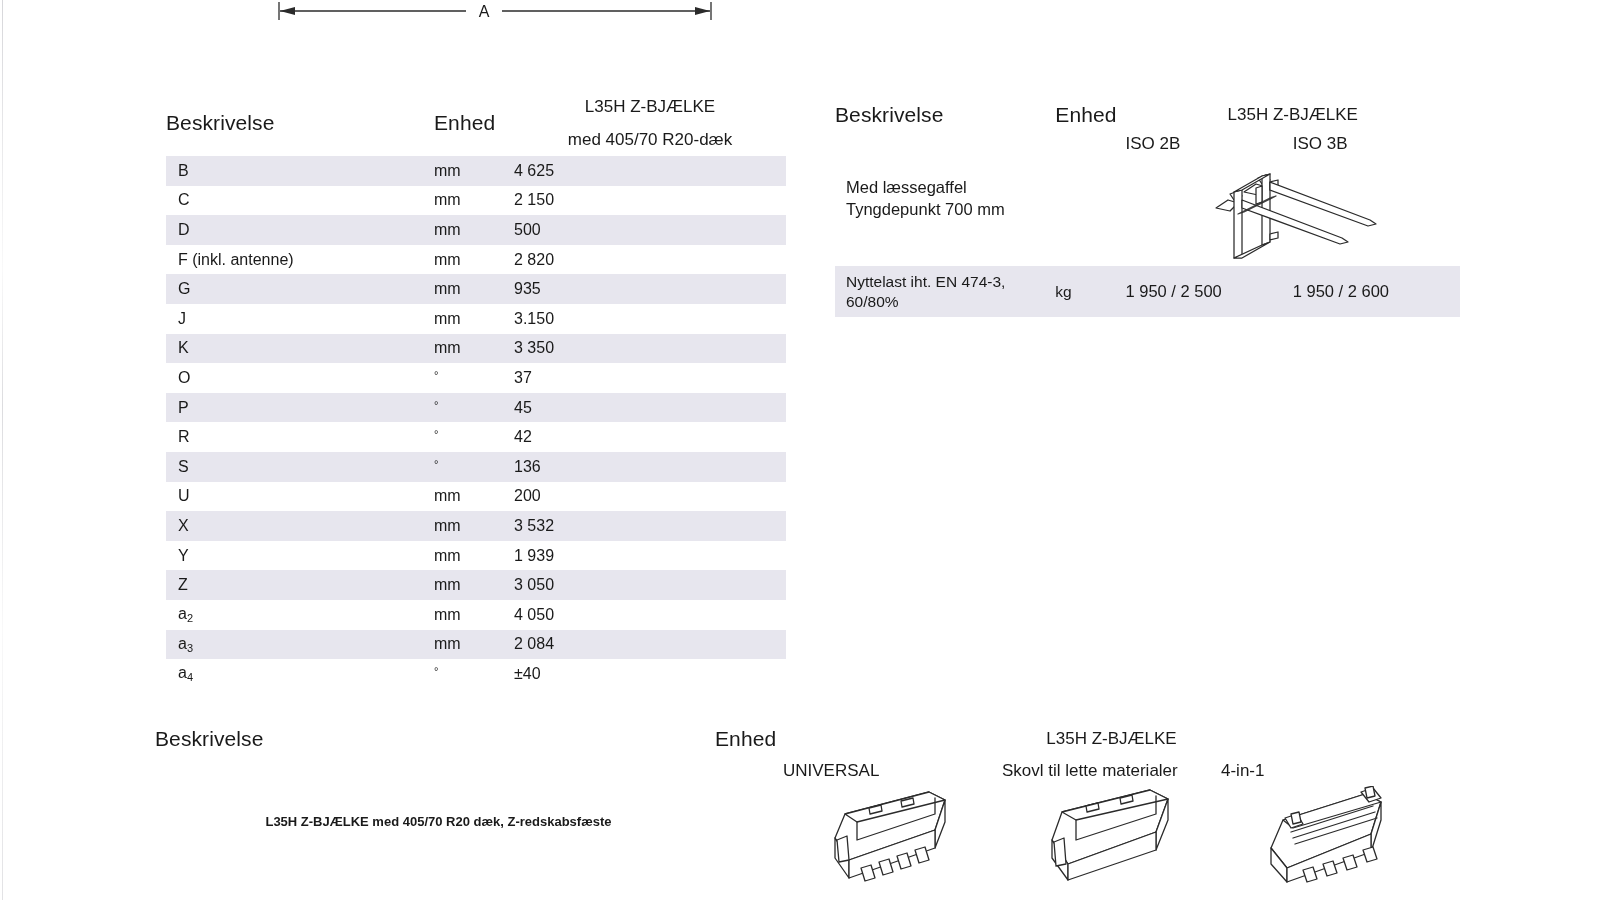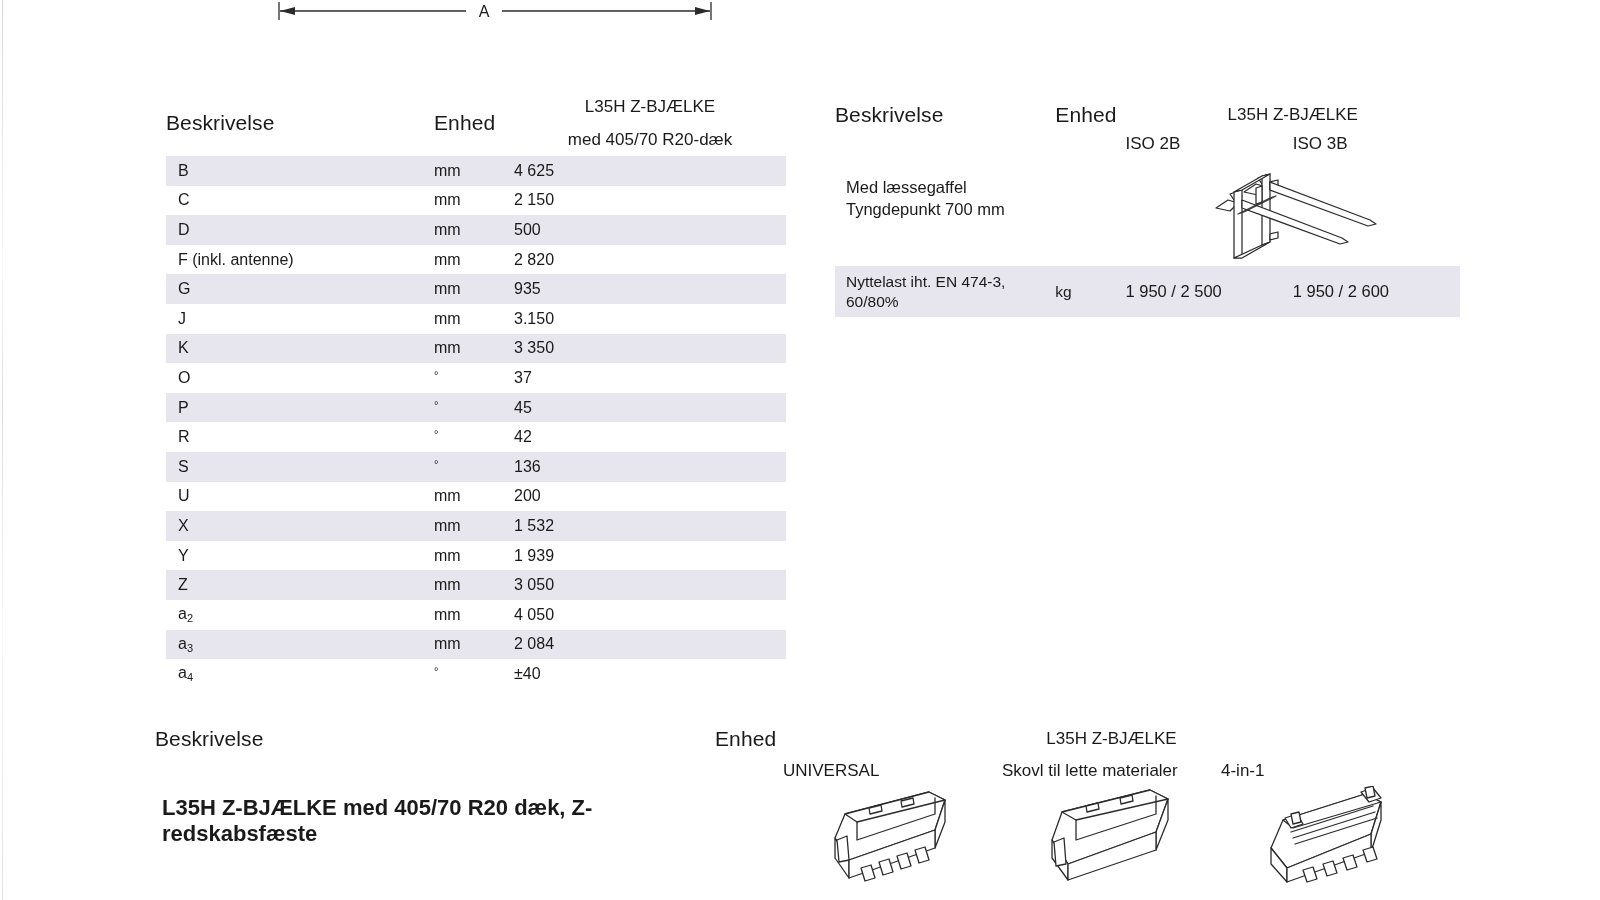--- a/index.html
+++ b/index.html
@@ -107,22 +107,23 @@
   
   #bottom-table { left: 155px; top: 722px; width: 1285px; }
   #bottom-table .c-desc { width: 560px; }
   #bottom-table .c-unit { width: 68px; }
   #bottom-table .c-att  { width: 219px; }
   #bottom-table .hdr-h  { height: 34px; }
   #bottom-table .sub-h  { height: 30px; }
   #bottom-table .pic-h  { height: 100px; }
   #bottom-table .row-desc {
     font-weight: bold;
-    font-size: 22px;
+    font-size: 13px;
     padding-left: 7px;
+    text-align: center;
   }
 
   .pic-cell { text-align: center; vertical-align: middle; }
   .pic-cell svg { display: inline-block; vertical-align: middle; }
 </style>
 </head>
 <body>
 
 <div class="scan-edge"></div>
 
@@ -213,21 +214,21 @@
         <td class="body center shaded">136</td>
       </tr>
       <tr class="body-row">
         <td class="body desc">U</td>
         <td class="body center rule-l rule-r">mm</td>
         <td class="body center">200</td>
       </tr>
       <tr class="body-row">
         <td class="body desc shaded">X</td>
         <td class="body center rule-l rule-r shaded">mm</td>
-        <td class="body center shaded">1 532</td>
+        <td class="body center shaded">3 532</td>
       </tr>
       <tr class="body-row">
         <td class="body desc">Y</td>
         <td class="body center rule-l rule-r">mm</td>
         <td class="body center">1 939</td>
       </tr>
       <tr class="body-row">
         <td class="body desc shaded">Z</td>
         <td class="body center rule-l rule-r shaded">mm</td>
         <td class="body center shaded">3 050</td>

